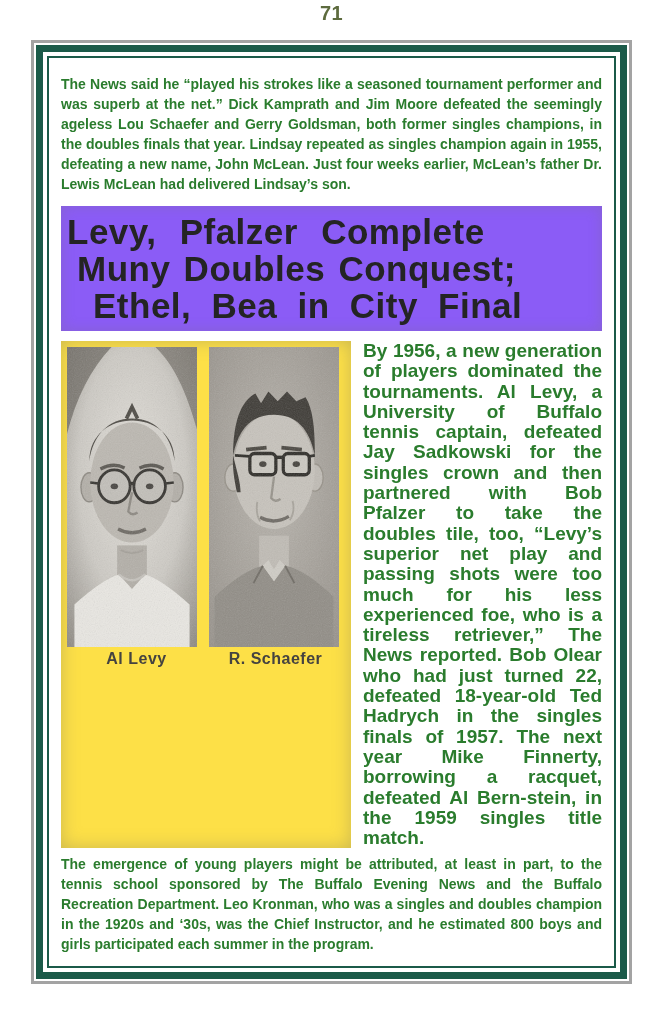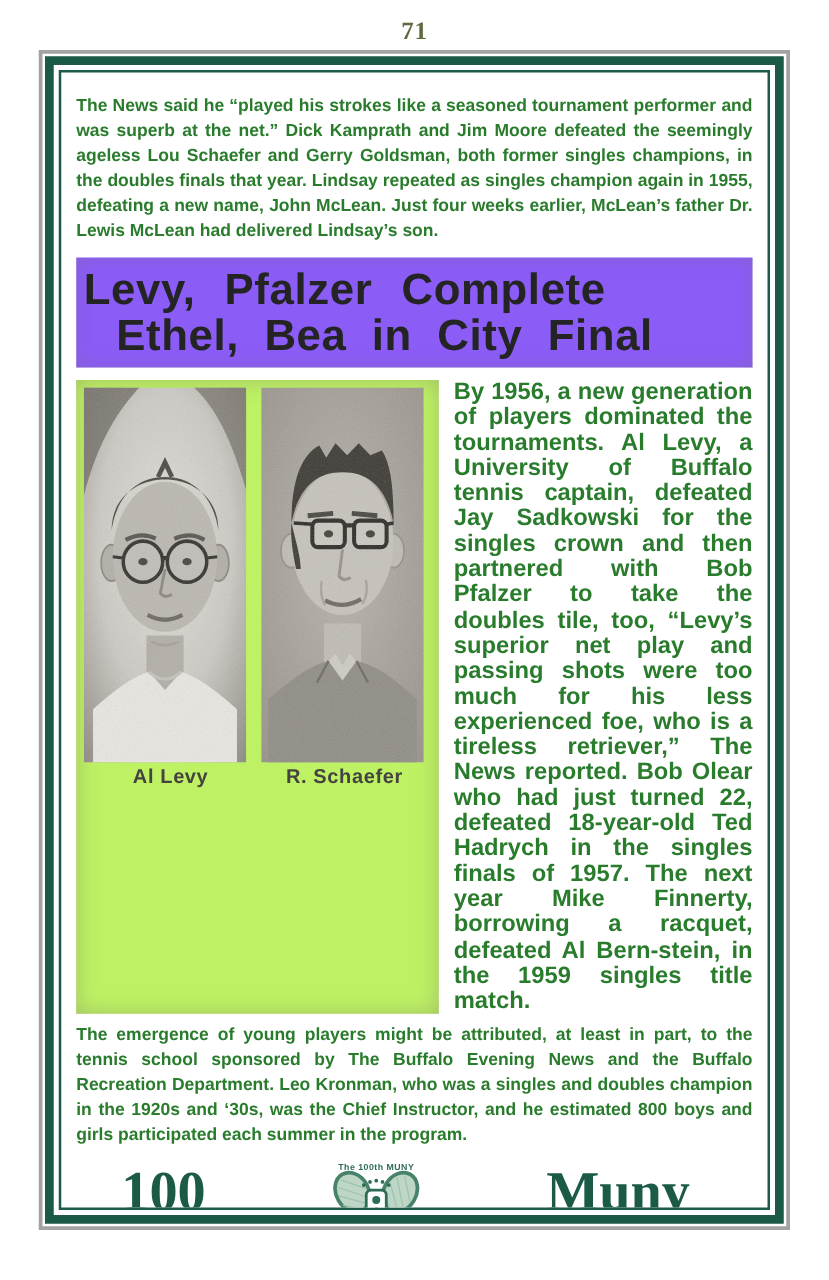--- a/index.html
+++ b/index.html
@@ -3,22 +3,22 @@
 <meta charset="utf-8">
 <style>
   * { margin:0; padding:0; box-sizing:border-box; }
   html,body { background:#ffffff; }
   .page {
     position:relative; width:663px; height:1024px; margin:0 auto;
     background:#ffffff; overflow:hidden;
     font-family:"Liberation Sans", sans-serif;
   }
   .page-number {
-    text-align:center; padding-top:14px; height:40px;
-    font-size:20px; font-weight:bold; color:#5d6b3e; letter-spacing:0.5px;font-family:Liberation Serif, serif;
+    text-align:center; padding-top:2px; height:40px;
+    font-size:20px; font-weight:bold; color:#5d6b3e; letter-spacing:0.5px;
   }
   .frame-outer {
     margin:0 31px; height:944px;
     border:3px solid #a3a3a3; padding:2px;
   }
   .frame-mid   { height:100%; border:7px solid #1b5a49; padding:4px; }
   .frame-inner { height:100%; border:2px solid #1b5a49; }
   .content {
     height:100%; padding:16px 12px 12px 12px; overflow:hidden;
   }
@@ -31,21 +31,21 @@
     background:#8b5cf6; width:100%; padding:7px 6px 7px 4px; margin-bottom:10px;
     box-shadow:inset 0 0 14px rgba(120,115,105,0.25);
     color:#242424; font-weight:bold; font-size:35px; line-height:37px;
     letter-spacing:0.5px; white-space:nowrap;
   }
   .hl-1 { word-spacing:13px; padding-left:2px; }
   .hl-2 { word-spacing:3px;  padding-left:12px; }
   .hl-3 { word-spacing:10px; padding-left:28px; }
   .columns { display:flex; gap:12px; min-height:360px; margin-bottom:6px; }
   .photo-block {
-    width:290px; flex:0 0 290px; background:#bef264; padding:6px 6px 6px 6px;
+    width:290px; flex:0 0 290px; background:#fde047; padding:6px 6px 6px 6px;
     box-shadow:inset 0 0 18px rgba(110,105,98,0.35);
   }
   .photo-pair { display:flex; gap:12px; }
   .portrait { width:130px; height:300px; display:block; }
   .captions { display:flex; margin-top:3px; }
   .caption {
     width:50%; text-align:center; font-size:16px; font-weight:bold;
     color:#454340; letter-spacing:0.5px;
   }
   .right-col { flex:1; font-size:19px; line-height:20.3px; }
@@ -87,20 +87,21 @@
 
   <div class="frame-outer">
    <div class="frame-mid">
     <div class="frame-inner">
      <div class="content">
 
       <p class="para para-full p1">The News said he “played his strokes like a seasoned tournament performer and was superb at the net.” Dick Kamprath and Jim Moore defeated the seemingly ageless Lou Schaefer and Gerry Goldsman, both former singles champions, in the doubles finals that year.  Lindsay repeated as singles champion again in 1955, defeating a new name, John McLean. Just four weeks earlier, McLean’s father Dr. Lewis McLean had delivered Lindsay’s son.</p>
 
       <div class="clipping">
         <div class="hl-1">Levy, Pfalzer Complete</div>
+        <div class="hl-2">Muny Doubles Conquest;</div>
         <div class="hl-3">Ethel, Bea in City Final</div>
       </div>
 
       <div class="columns">
 
         <div class="photo-block">
           <div class="photo-pair">
 
             <svg class="portrait" viewBox="0 0 140 310" preserveAspectRatio="none">
               <rect width="140" height="310" fill="url(#lpGrad)"></rect>

